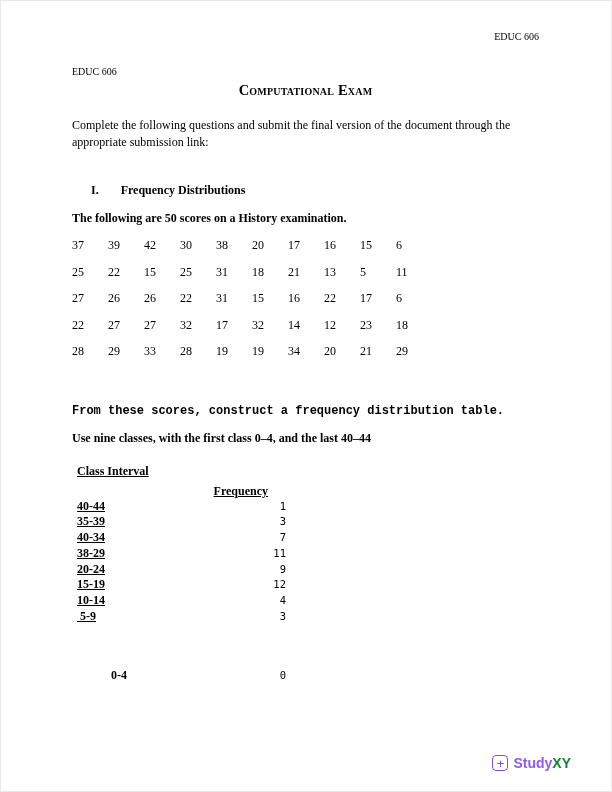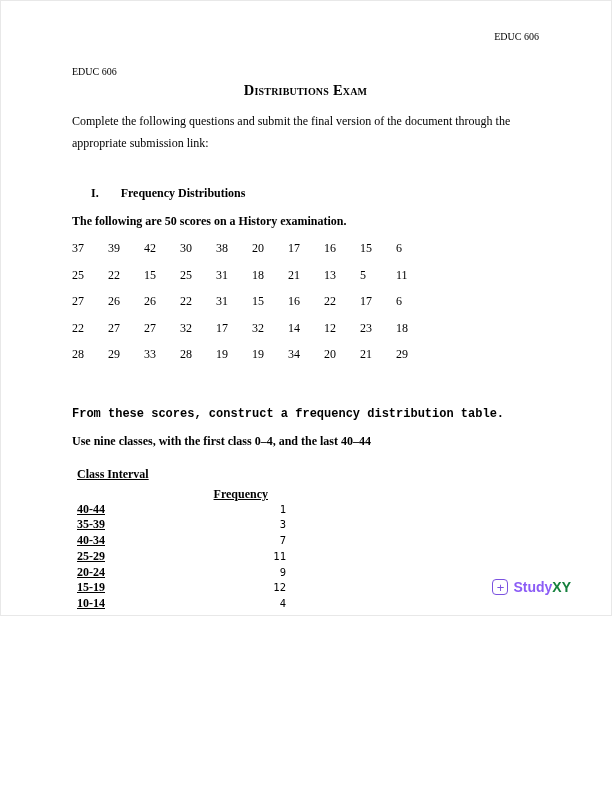--- a/index.html
+++ b/index.html
@@ -1,20 +1,20 @@
 <!DOCTYPE html>
 <html><head>
 <meta charset="utf-8">
 <style>
   * { margin: 0; padding: 0; box-sizing: border-box; }
   html, body { background: #fff; }
   .page {
     position: relative;
     width: 612px;
-    height: 616px;
+    height: 792px;
     margin: 0 auto;
     background: #ffffff;
     border: 1px solid #e8e8e8;
     font-family: "Liberation Serif", serif;
     color: #000;
     font-size: 12px;
     overflow: hidden;
   }
   .content { padding: 30px 72px 0 71px; }
 
@@ -28,22 +28,22 @@
   }
   .doc-title {
     margin-top: 5px;
     text-align: center;
     font-weight: bold;
     font-variant: small-caps;
     font-size: 14.5px;
     letter-spacing: 0.2px;
   }
   .intro {
-    margin-top: 11px;
-    line-height: 22px;
+    margin-top: 18px;
+    line-height: 17px;
     width: 468px;
   }
   .section-heading {
     margin-top: 32px;
     font-weight: bold;
     padding-left: 19px;
   }
   .section-heading .section-title { padding-left: 22px; }
   .scores-intro {
     margin-top: 13px;
@@ -122,21 +122,21 @@
 </head>
 <body>
 
 <div class="page">
   <div class="content">
 
     <div class="header-right">EDUC 606</div>
 
     <div class="course-label">EDUC 606</div>
 
-    <div class="doc-title">Distributions Exam</div>
+    <div class="doc-title">Computational Exam</div>
 
     <div class="intro">Complete the following questions and submit the final version of the document through the appropriate submission link:</div>
 
     <div class="section-heading">
       <span>I.</span><span class="section-title">Frequency Distributions</span>
     </div>
 
     <div class="scores-intro">The following are 50 scores on a History examination.</div>
 
     <div class="scores-grid">
@@ -210,21 +210,21 @@
       </div>
       <div class="freq-row">
         <span class="interval">35-39</span>
         <span class="freq">3</span>
       </div>
       <div class="freq-row">
         <span class="interval">40-34</span>
         <span class="freq">7</span>
       </div>
       <div class="freq-row">
-        <span class="interval">25-29</span>
+        <span class="interval">38-29</span>
         <span class="freq">11</span>
       </div>
       <div class="freq-row">
         <span class="interval">20-24</span>
         <span class="freq">9</span>
       </div>
       <div class="freq-row">
         <span class="interval">15-19</span>
         <span class="freq">12</span>
       </div>

